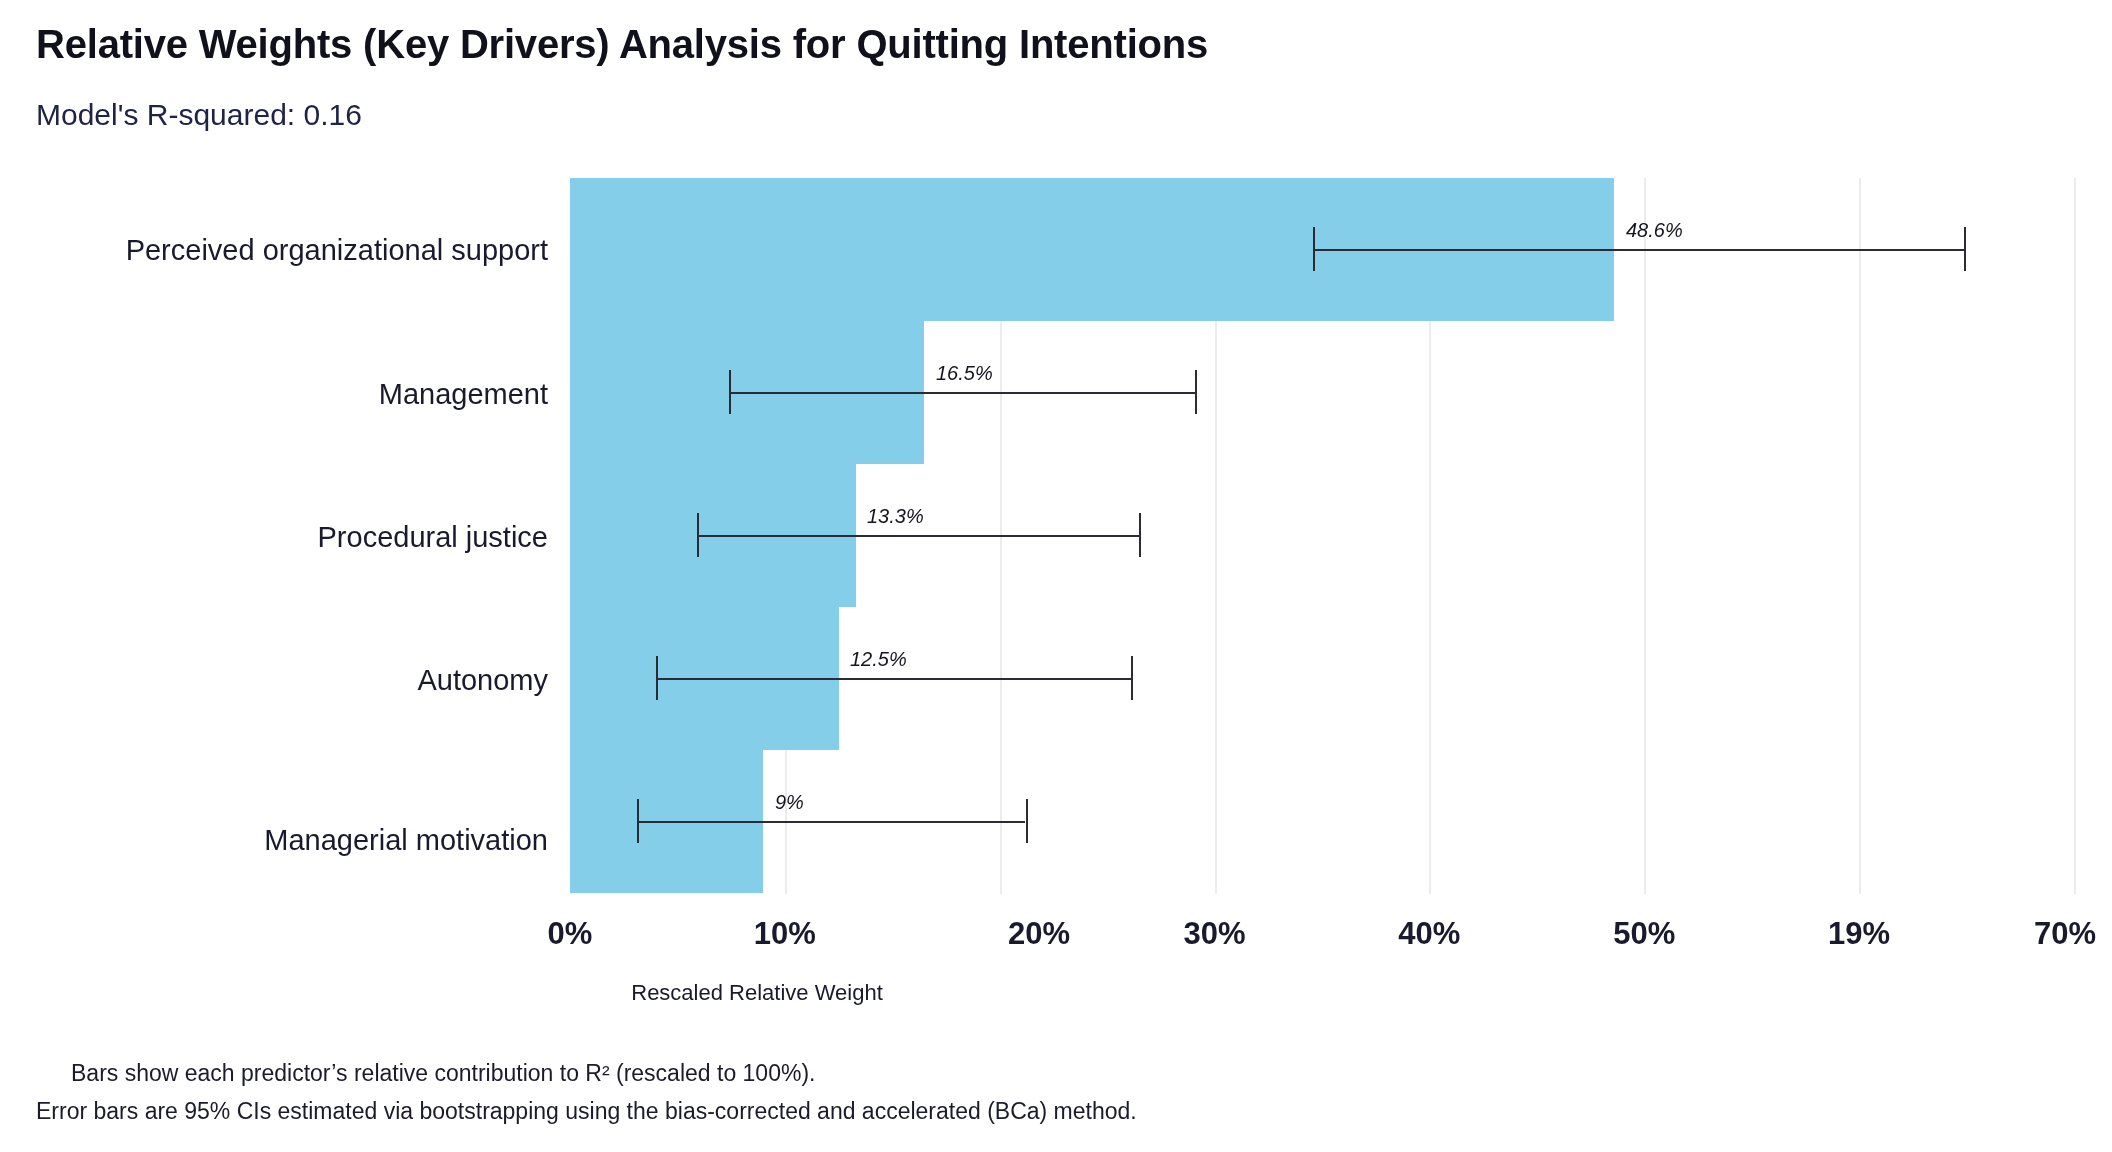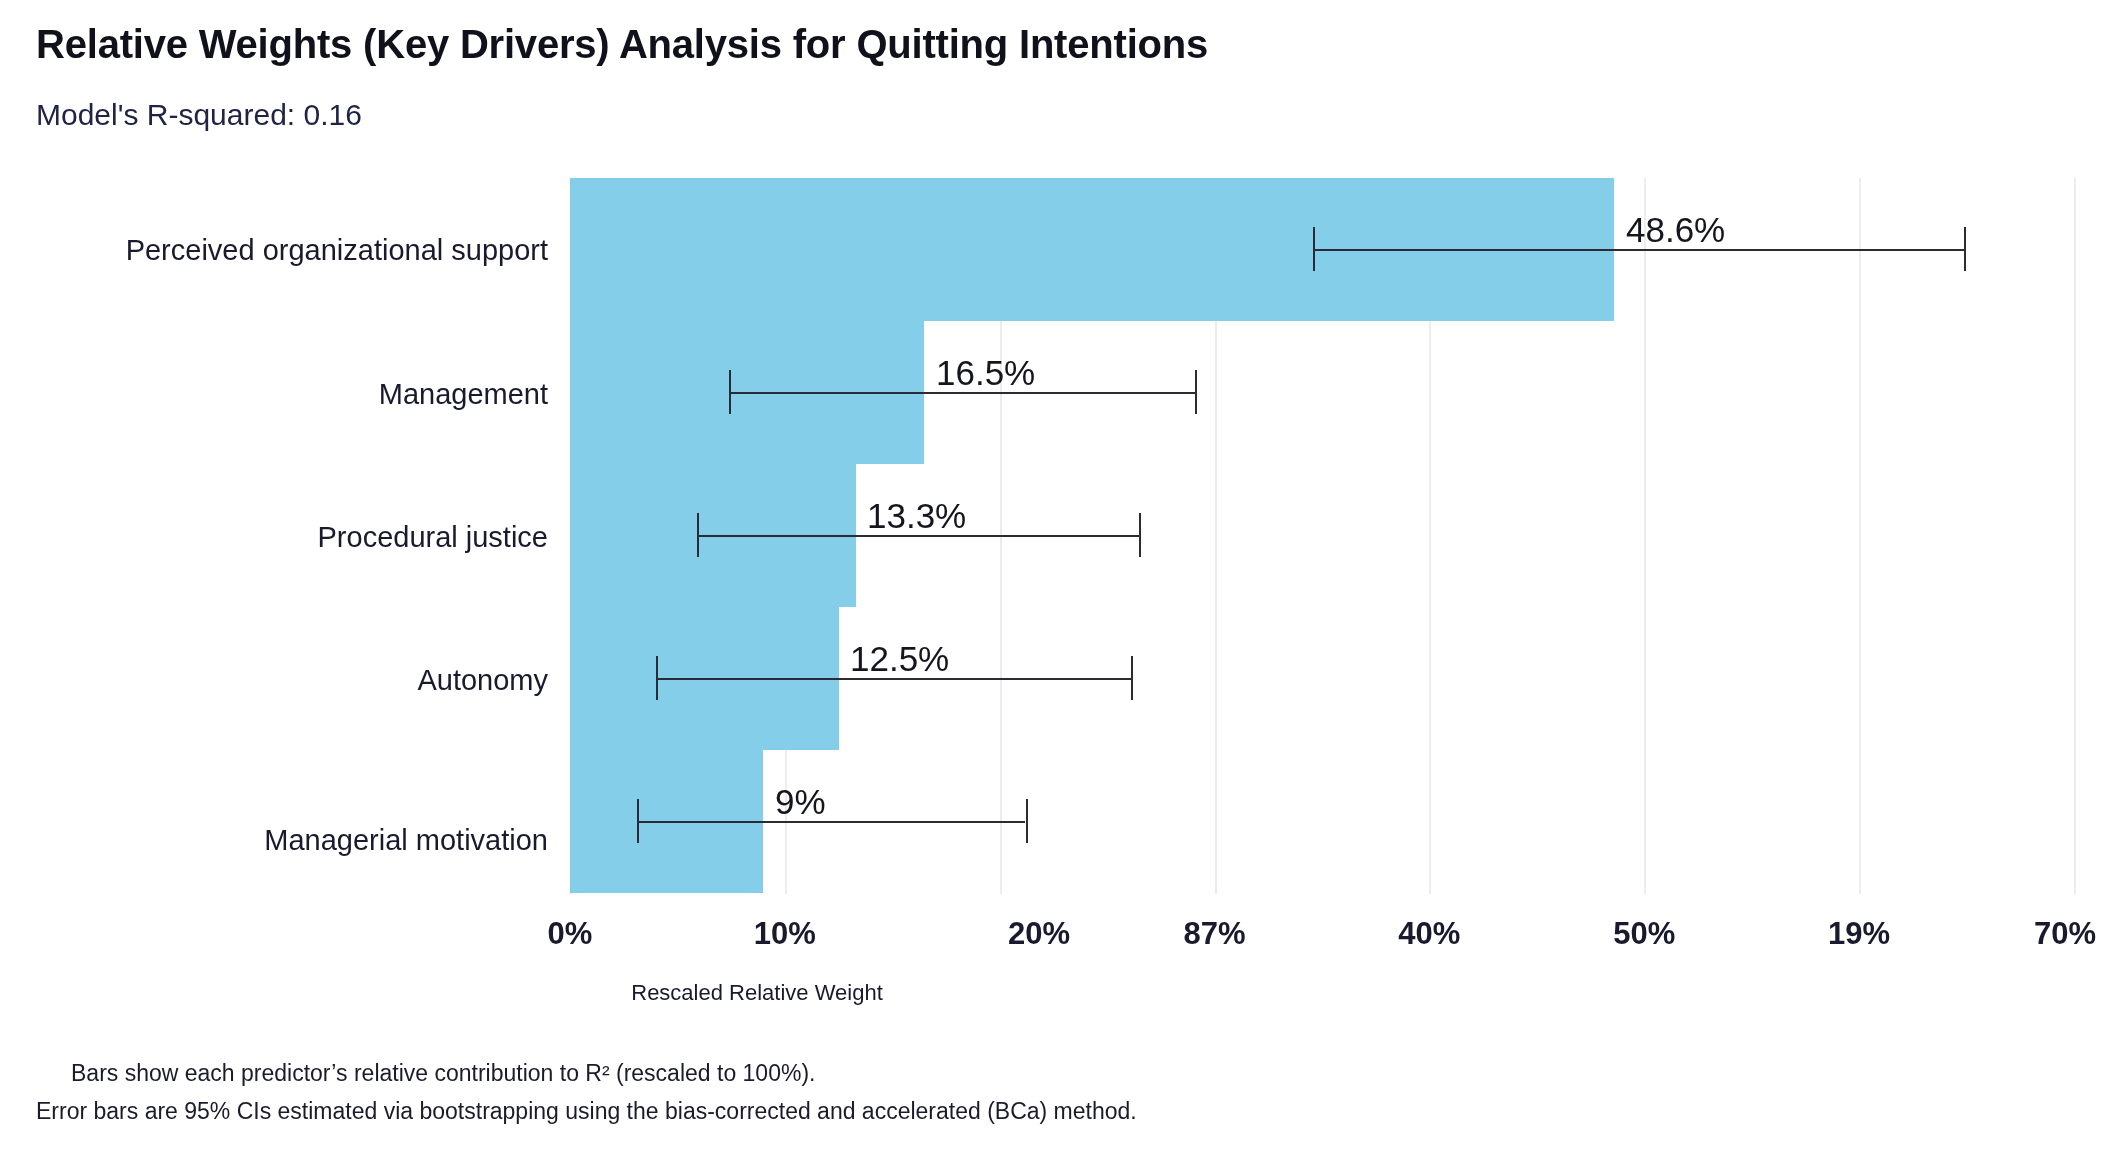--- a/index.html
+++ b/index.html
@@ -80,24 +80,25 @@
   .bar {
     position: absolute;
     left: 0;
     top: 0;
     bottom: 0;
     background: #84ceea;
   }
 
   .bar-label {
     position: absolute;
-    font-size: 35px;
+    font-size: 20px;
     color: #15151f;
     white-space: nowrap;
     transform: translateY(-50%);
+    font-style: italic;
   }
 
   
   .errbar {
     position: absolute;
     height: 0;
   }
   .err-line {
     position: absolute;
     top: 0;
@@ -238,21 +239,21 @@
         </div>
         <div class="bar-label" style="left:205px;top:52px;">9%</div>
       </div>
 
     </div>
   </div>
 
   <div class="xtick" style="left:570px;">0%</div>
   <div class="xtick" style="left:784.8px;text-align:right;">10%</div>
   <div class="xtick" style="left:1039px;">20%</div>
-  <div class="xtick" style="left:1214.5px;">87%</div>
+  <div class="xtick" style="left:1214.5px;">30%</div>
   <div class="xtick" style="left:1429.4px;">40%</div>
   <div class="xtick" style="left:1644.2px;">50%</div>
   <div class="xtick" style="left:1859.1px;">19%</div>
   <div class="xtick" style="left:2065px;">70%</div>
 
   <div class="xlabel" style="left:757px;">Rescaled Relative Weight</div>
 
   <div class="caption l1">Bars show each predictor’s relative contribution to R² (rescaled to 100%).</div>
   <div class="caption l2">Error bars are 95% CIs estimated via bootstrapping using the bias-corrected and accelerated (BCa) method.</div>
 

